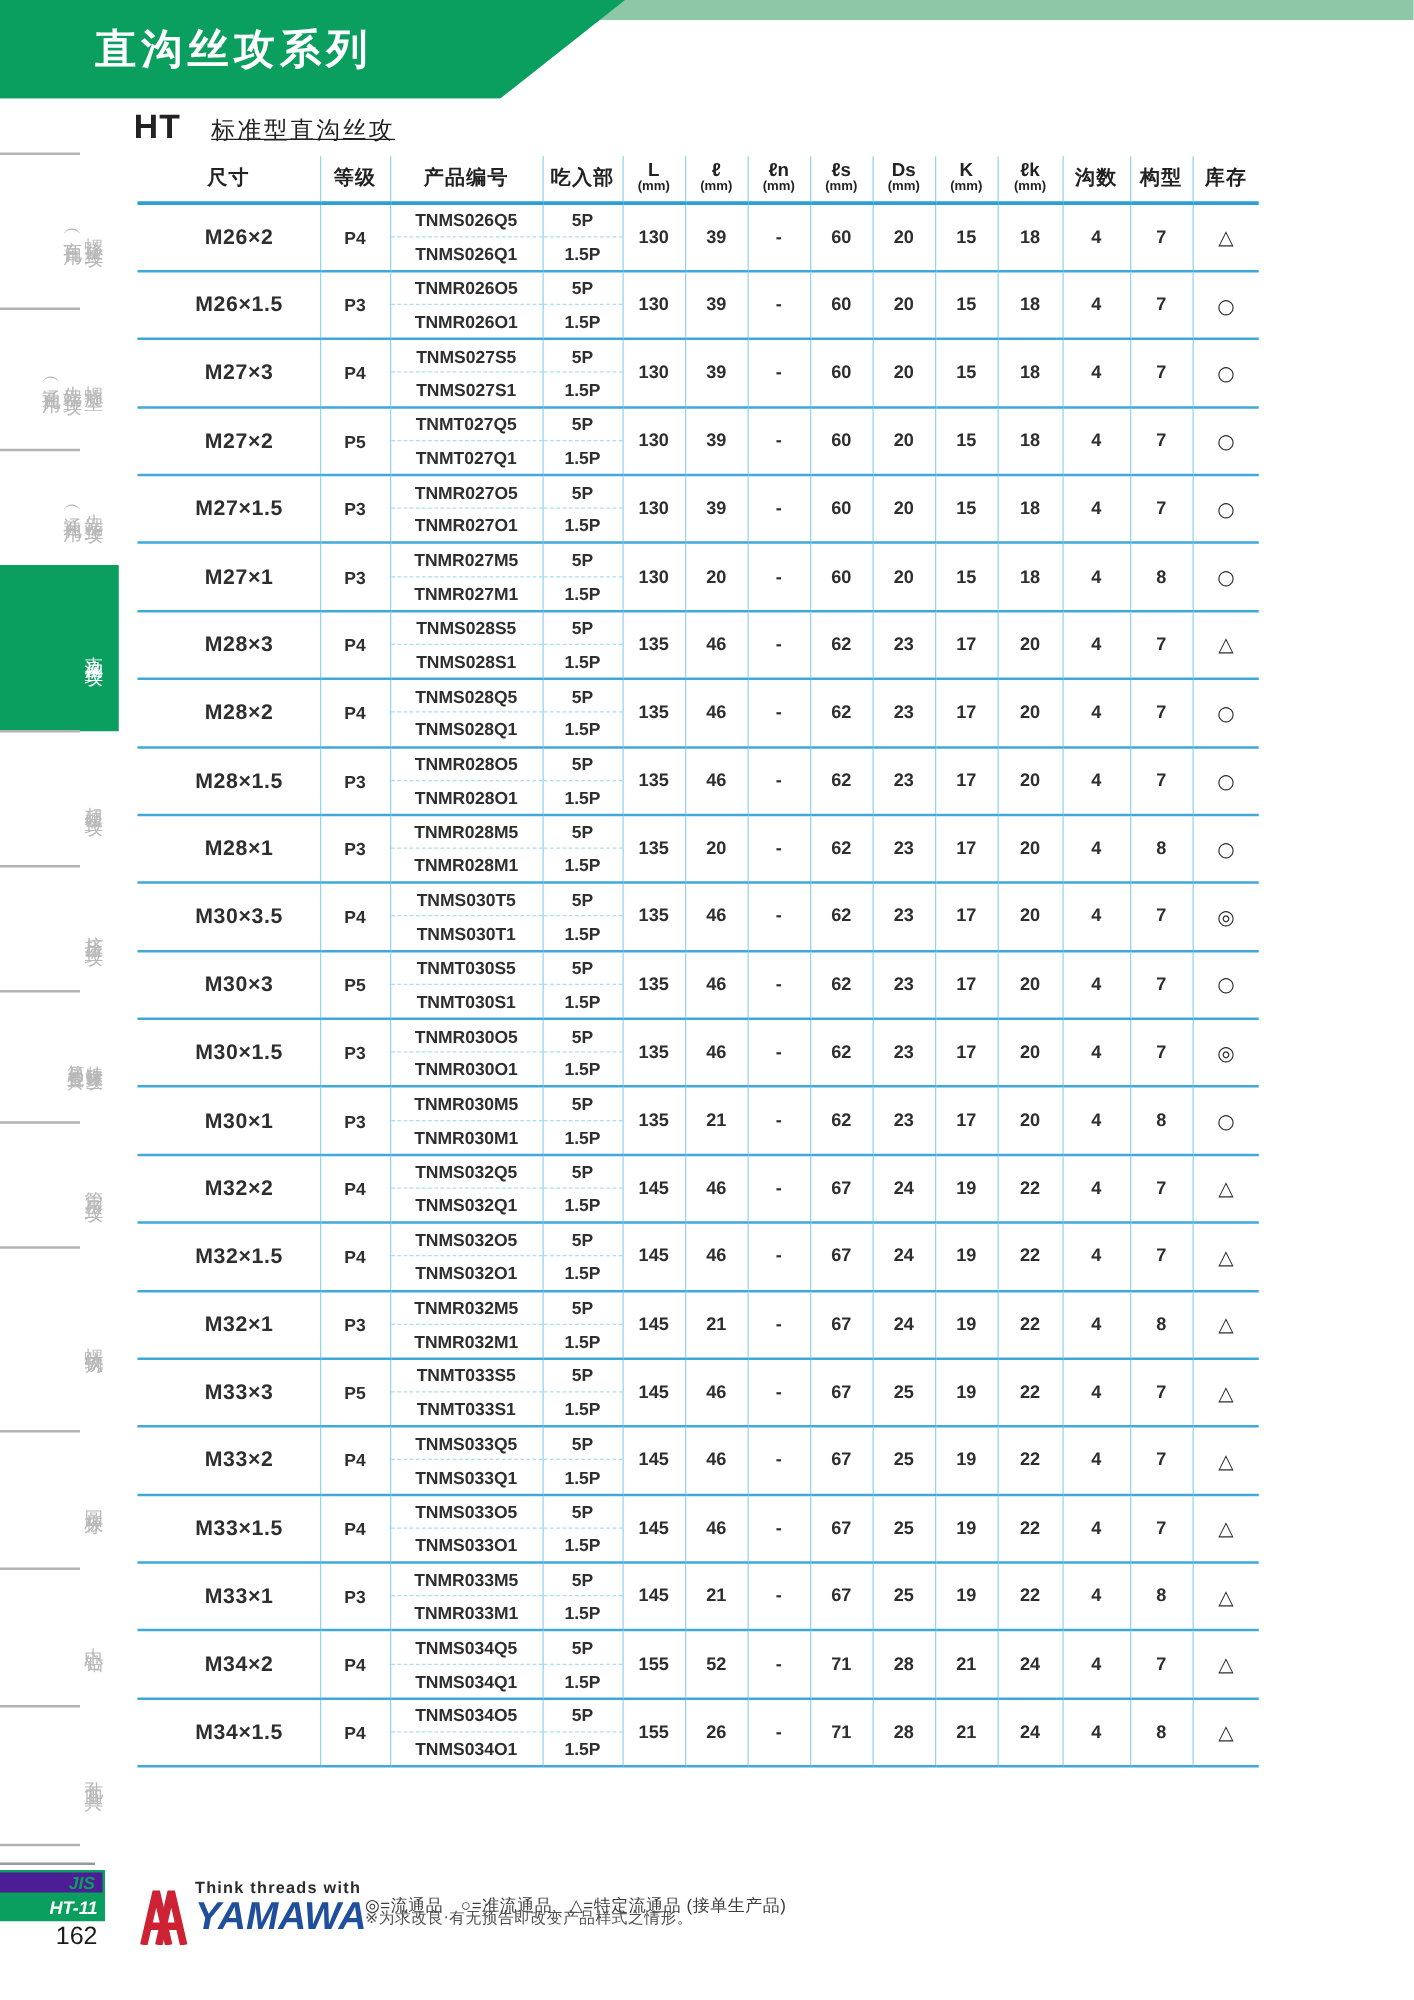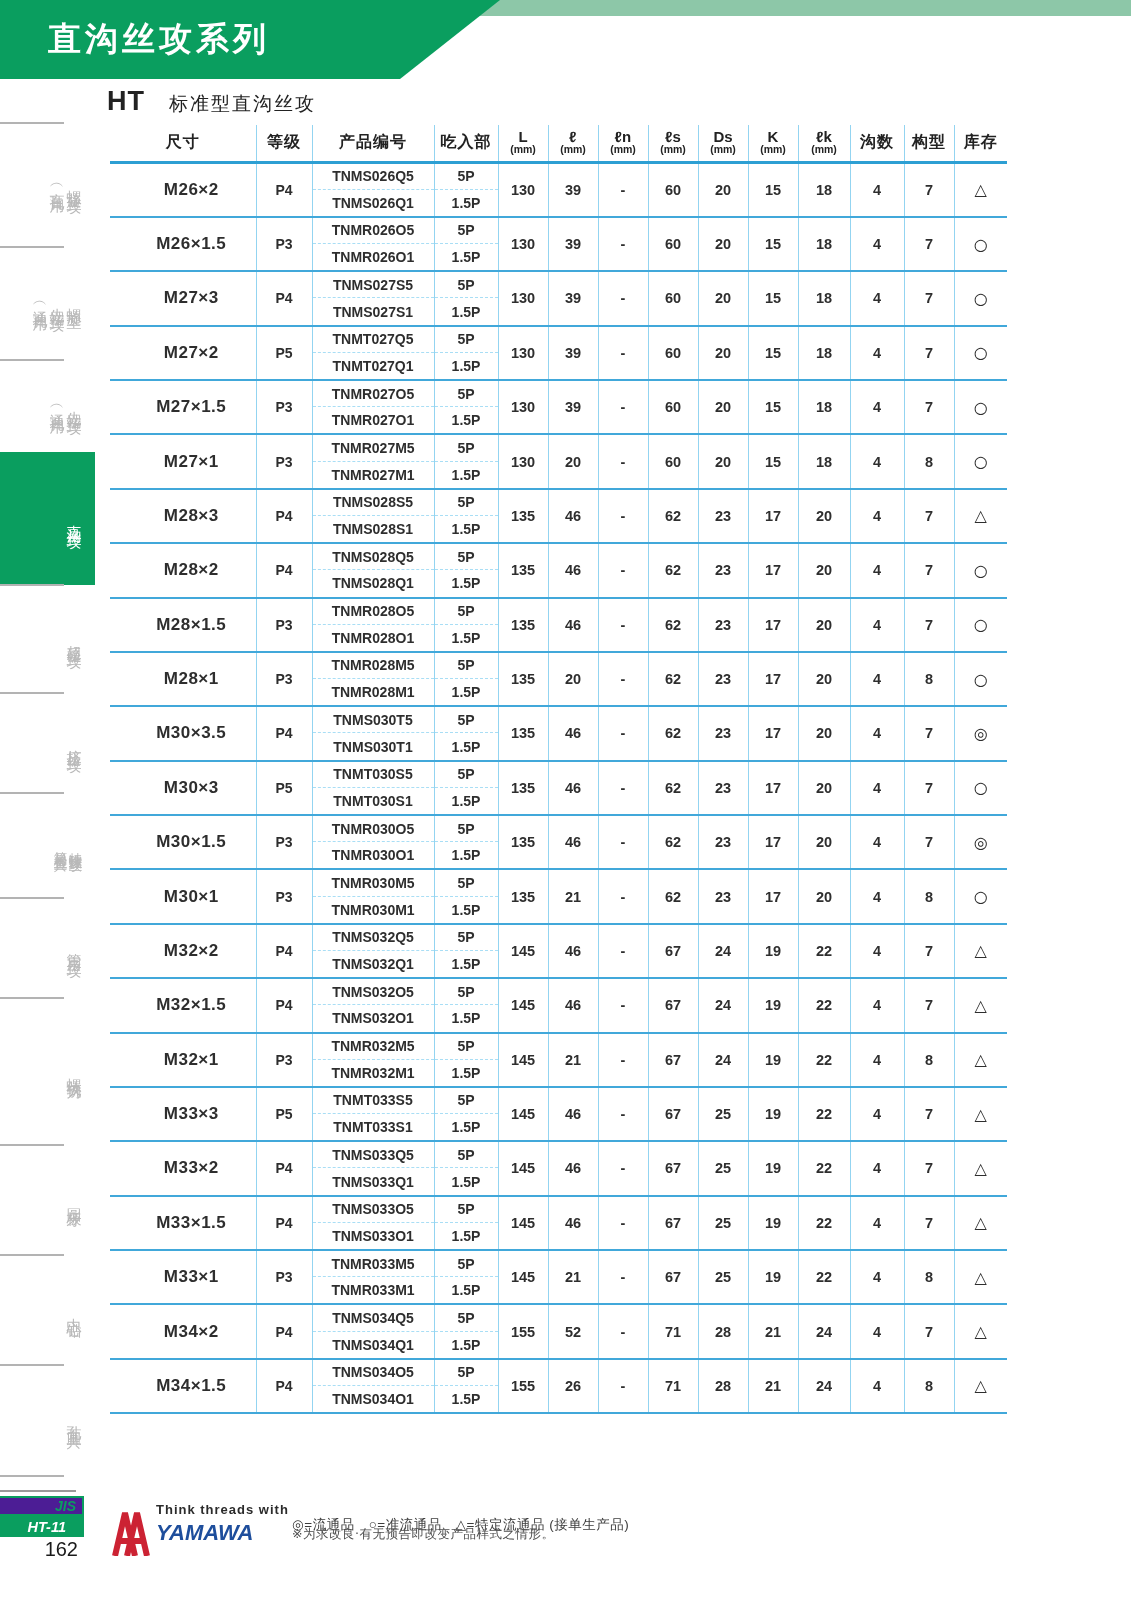--- a/index.html
+++ b/index.html
@@ -8,25 +8,25 @@
     width:1131px; height:1600px; position:relative; overflow:hidden;
     font-family:"Liberation Sans","DejaVu Sans",sans-serif; color:#262626;
   }
   
   .strip { position:absolute; left:478px; top:0; width:653px; height:16px; background:#8dc7a8; }
   .banner {
     position:absolute; left:0; top:0; width:500px; height:79px; background:#0a9e5f;
     clip-path:polygon(0 0,100% 0,calc(100% - 100px) 100%,0 100%);
     display:flex; align-items:center;
   }
-  .banner-title { color:#fff; font-size:33px; font-weight:bold; letter-spacing:4px; padding-left:48px; }
+  .banner-title { color:#fff; font-size:33px; font-weight:bold; letter-spacing:4px; padding-left:76px; }
   
   .ht-head { position:absolute; left:107px; top:86px; display:flex; align-items:baseline; }
   .ht-code { font-size:27px; font-weight:bold; color:#222; letter-spacing:1px; }
-  .ht-sub  { font-size:19px; color:#222; margin-left:24px; letter-spacing:2px; }
+  .ht-sub  { font-size:19px; color:#222; margin-left:24px; letter-spacing:2px;text-decoration:underline; }
   
   .sidebar { position:absolute; left:0; top:123px; width:95px; height:1356px; }
   .side-tab { position:absolute; left:0; width:95px; display:flex; justify-content:flex-end; align-items:center; }
   .side-tab::before { content:""; position:absolute; top:-1px; left:0; width:64px; height:2px; background:#b3b3b3; }
   .side-tab:last-child::after { content:""; position:absolute; bottom:-2px; left:0; width:64px; height:2px; background:#b3b3b3; }
   .side-tab .vtext { writing-mode:vertical-rl; text-orientation:mixed; font-size:15px; letter-spacing:3px;
                      color:#b9b9b9; padding-right:12px; line-height:17px; }
   .side-tab .vtext span { display:block; }
   .side-tab.active { background:#0a9e5f; }
   .side-tab.active::before { display:none; }
@@ -60,29 +60,29 @@
   .half { height:26.2px; display:flex; align-items:center; justify-content:center; font-size:14px; font-weight:bold; }
   .half.top { border-bottom:1.5px dashed #a9def5; }
   td.num { font-size:14.5px; font-weight:bold; }
   td.stock { font-size:16px; color:#5a5a5a; font-weight:normal; font-family:"DejaVu Sans",sans-serif; }
   
   .corner-line { position:absolute; left:0; top:1490px; width:76px; height:2px; background:#9a9a9a; }
   .jis-box { position:absolute; left:0; top:1496px; width:84px; height:20px; background:#4c1d95;
              border:2px solid #0a9e5f; border-left:none; display:flex; align-items:center; justify-content:flex-end;
              padding-right:6px; color:#0a9e5f; font-weight:bold; font-size:14px; font-style:italic; }
   .code-box { position:absolute; left:0; top:1516px; width:84px; height:21px; background:#0a9e5f;
-              display:flex; align-items:center; justify-content:flex-end; padding-right:18px;
+              display:flex; align-items:center; justify-content:flex-end; padding-right:6px;
               color:#fff; font-weight:bold; font-size:14.5px; font-style:italic; }
   .page-num { position:absolute; left:0; top:1538px; width:84px; text-align:right; padding-right:6px;
               font-size:20px; color:#1a1a1a; }
   .logo { position:absolute; left:112px; top:1502px; display:flex; }
   .logo-mark { width:38px; height:46px; margin-top:8px; }
   .logo-text { margin-left:6px; }
   .logo-think { font-size:13px; color:#2b2b2b; font-weight:bold; letter-spacing:1px; }
-  .logo-brand { font-size:22px; color:#1e4e9c; font-weight:bold; font-style:italic; letter-spacing:0px; line-height:32px; }
+  .logo-brand { font-size:31px; color:#1e4e9c; font-weight:bold; font-style:italic; letter-spacing:0px; line-height:32px; }
   .legend { position:absolute; left:292px; top:1504px; font-size:13.5px; color:#3c3c3c; letter-spacing:0.5px;margin-top:12px; }
   .legend-note { position:absolute; left:292px; top:1526px; font-size:12.5px; color:#4d4d4d; letter-spacing:0.5px; }
 </style>
 </head>
 <body>
 
 <div class="strip"></div>
 <div class="banner">
   <div class="banner-title">直沟丝攻系列</div>
 </div>

